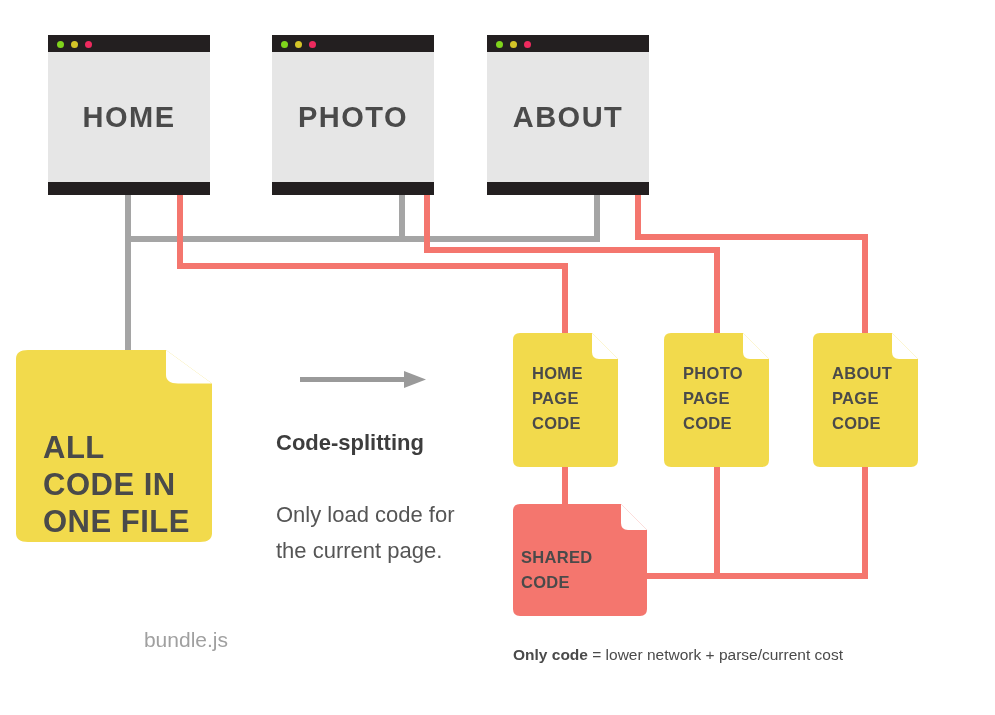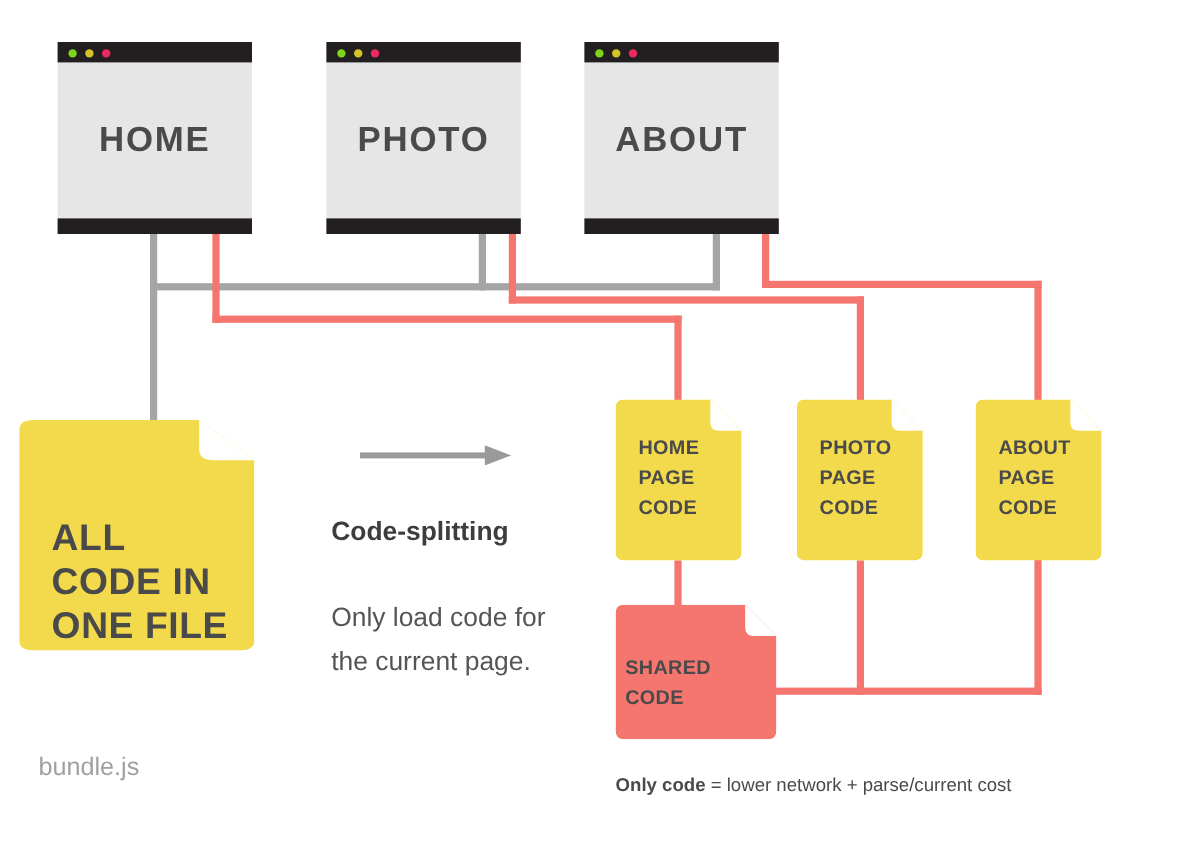--- a/index.html
+++ b/index.html
@@ -96,21 +96,21 @@
   #bundle-file .file-text {
     top: 79px;
     left: 27px;
     font-size: 31px;
     line-height: 37px;
     letter-spacing: 0.5px;
   }
   #bundle-caption {
     position: absolute;
     left: 32px; top: 628px; width: 196px;
-    text-align: left;
+    text-align: right;
     font-size: 21px;
     color: #a0a0a0;
   }
 
   
   .small-file { width: 105px; height: 134px; }
   .small-file .file-text {
     top: 28px;
     left: 19px;
     font-size: 16.5px;

